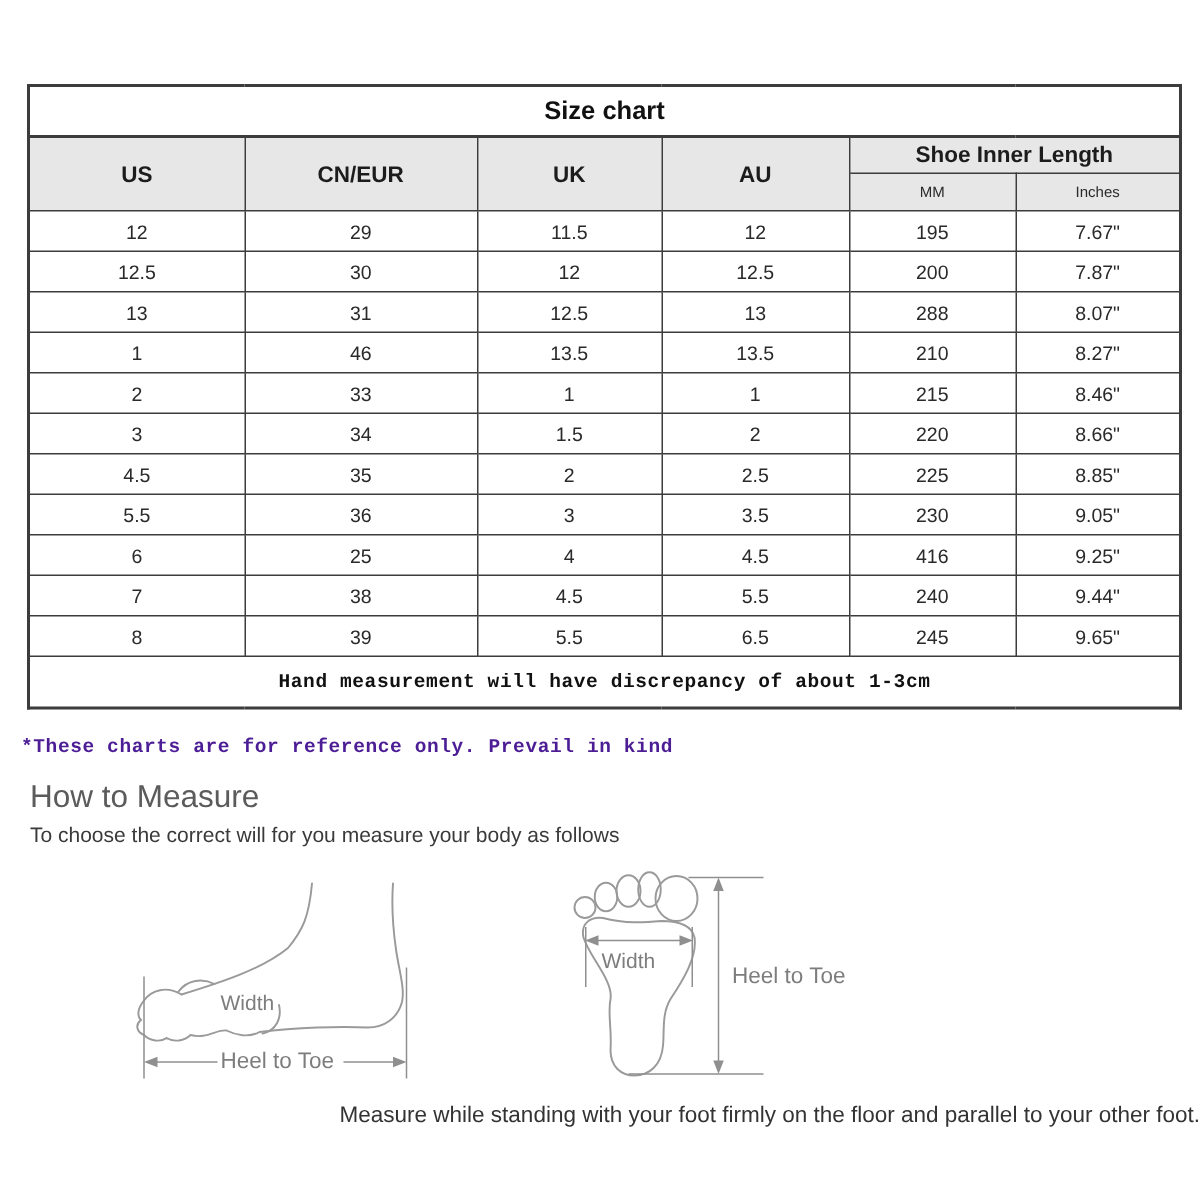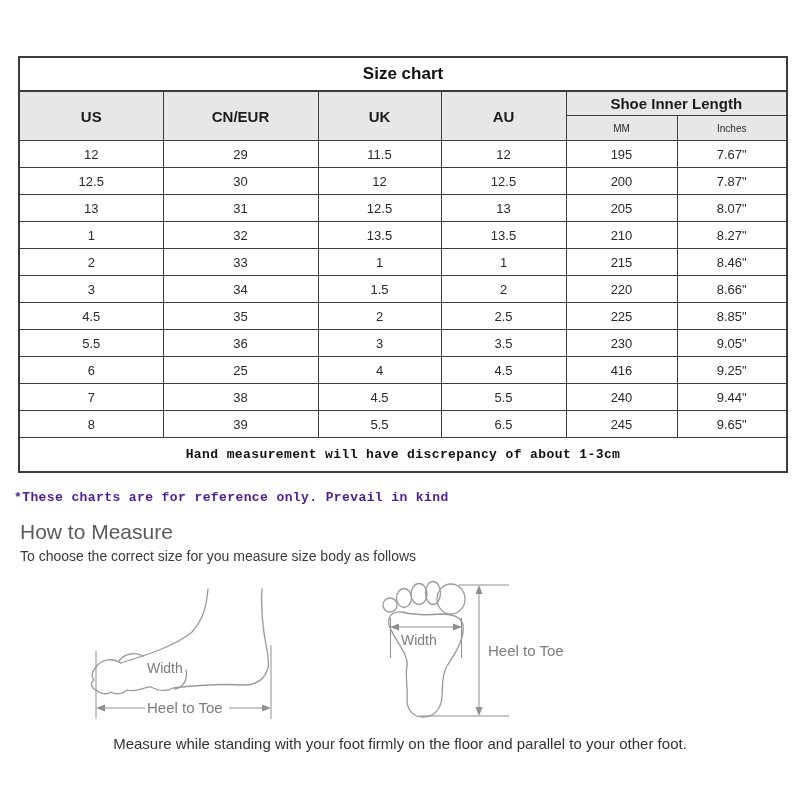--- a/index.html
+++ b/index.html
@@ -43,21 +43,21 @@
   }
   .howto-title{
     position:absolute;left:20px;top:520px;
     font-size:21px;color:#5b5b5b;
   }
   .howto-sub{
     position:absolute;left:20px;top:548px;
     font-size:14px;color:#3a3a3a;
   }
   .caption{
-    position:absolute;left:0;top:735px;width:800px;text-align:center;
+    position:absolute;left:0;top:735px;width:800px;text-align:right;
     font-size:15px;color:#333;
   }
 
   
   .diagram{position:absolute;}
   .diagram svg{display:block;}
   .dlabel{
     position:absolute;color:#7d7d7d;font-size:14px;
     font-family:"Liberation Sans", sans-serif;white-space:nowrap;
   }
@@ -110,26 +110,26 @@
           <td>12</td>
           <td>12.5</td>
           <td>200</td>
           <td>7.87"</td>
         </tr>
         <tr>
           <td>13</td>
           <td>31</td>
           <td>12.5</td>
           <td>13</td>
-          <td>205</td>
+          <td>288</td>
           <td>8.07"</td>
         </tr>
         <tr>
           <td>1</td>
-          <td>32</td>
+          <td>46</td>
           <td>13.5</td>
           <td>13.5</td>
           <td>210</td>
           <td>8.27"</td>
         </tr>
         <tr>
           <td>2</td>
           <td>33</td>
           <td>1</td>
           <td>1</td>
@@ -188,21 +188,21 @@
     <tfoot>
       <tr class="foot-row">
         <td colspan="6">Hand measurement will have discrepancy of about 1-3cm</td>
       </tr>
     </tfoot>
   </table>
 
   <div class="ref-note">*These charts are for reference only. Prevail in kind</div>
 
   <div class="howto-title">How to Measure</div>
-  <div class="howto-sub">To choose the correct size for you measure size body as follows</div>
+  <div class="howto-sub">To choose the correct will for you measure your body as follows</div>
 
   <div class="diagram" id="side-view">
     <svg width="230" height="150" viewBox="0 0 230 150">
       <g fill="none" stroke="#9a9a9a" stroke-width="1.3" stroke-linecap="round">
 
         <path d="M 133,14 C 131,36 127,45 117,57 C 100,71 72,80 46,88"></path>
 
         <path d="M 46,88 C 36,82 26,85 21,92 C 17,97 16,102 19,105 C 15,108 16,113 21,115
                  C 25,119 32,120 36,117 C 41,120 48,119 52,115
                  C 62,118 70,111 76,112 C 82,115 91,117 98,113

